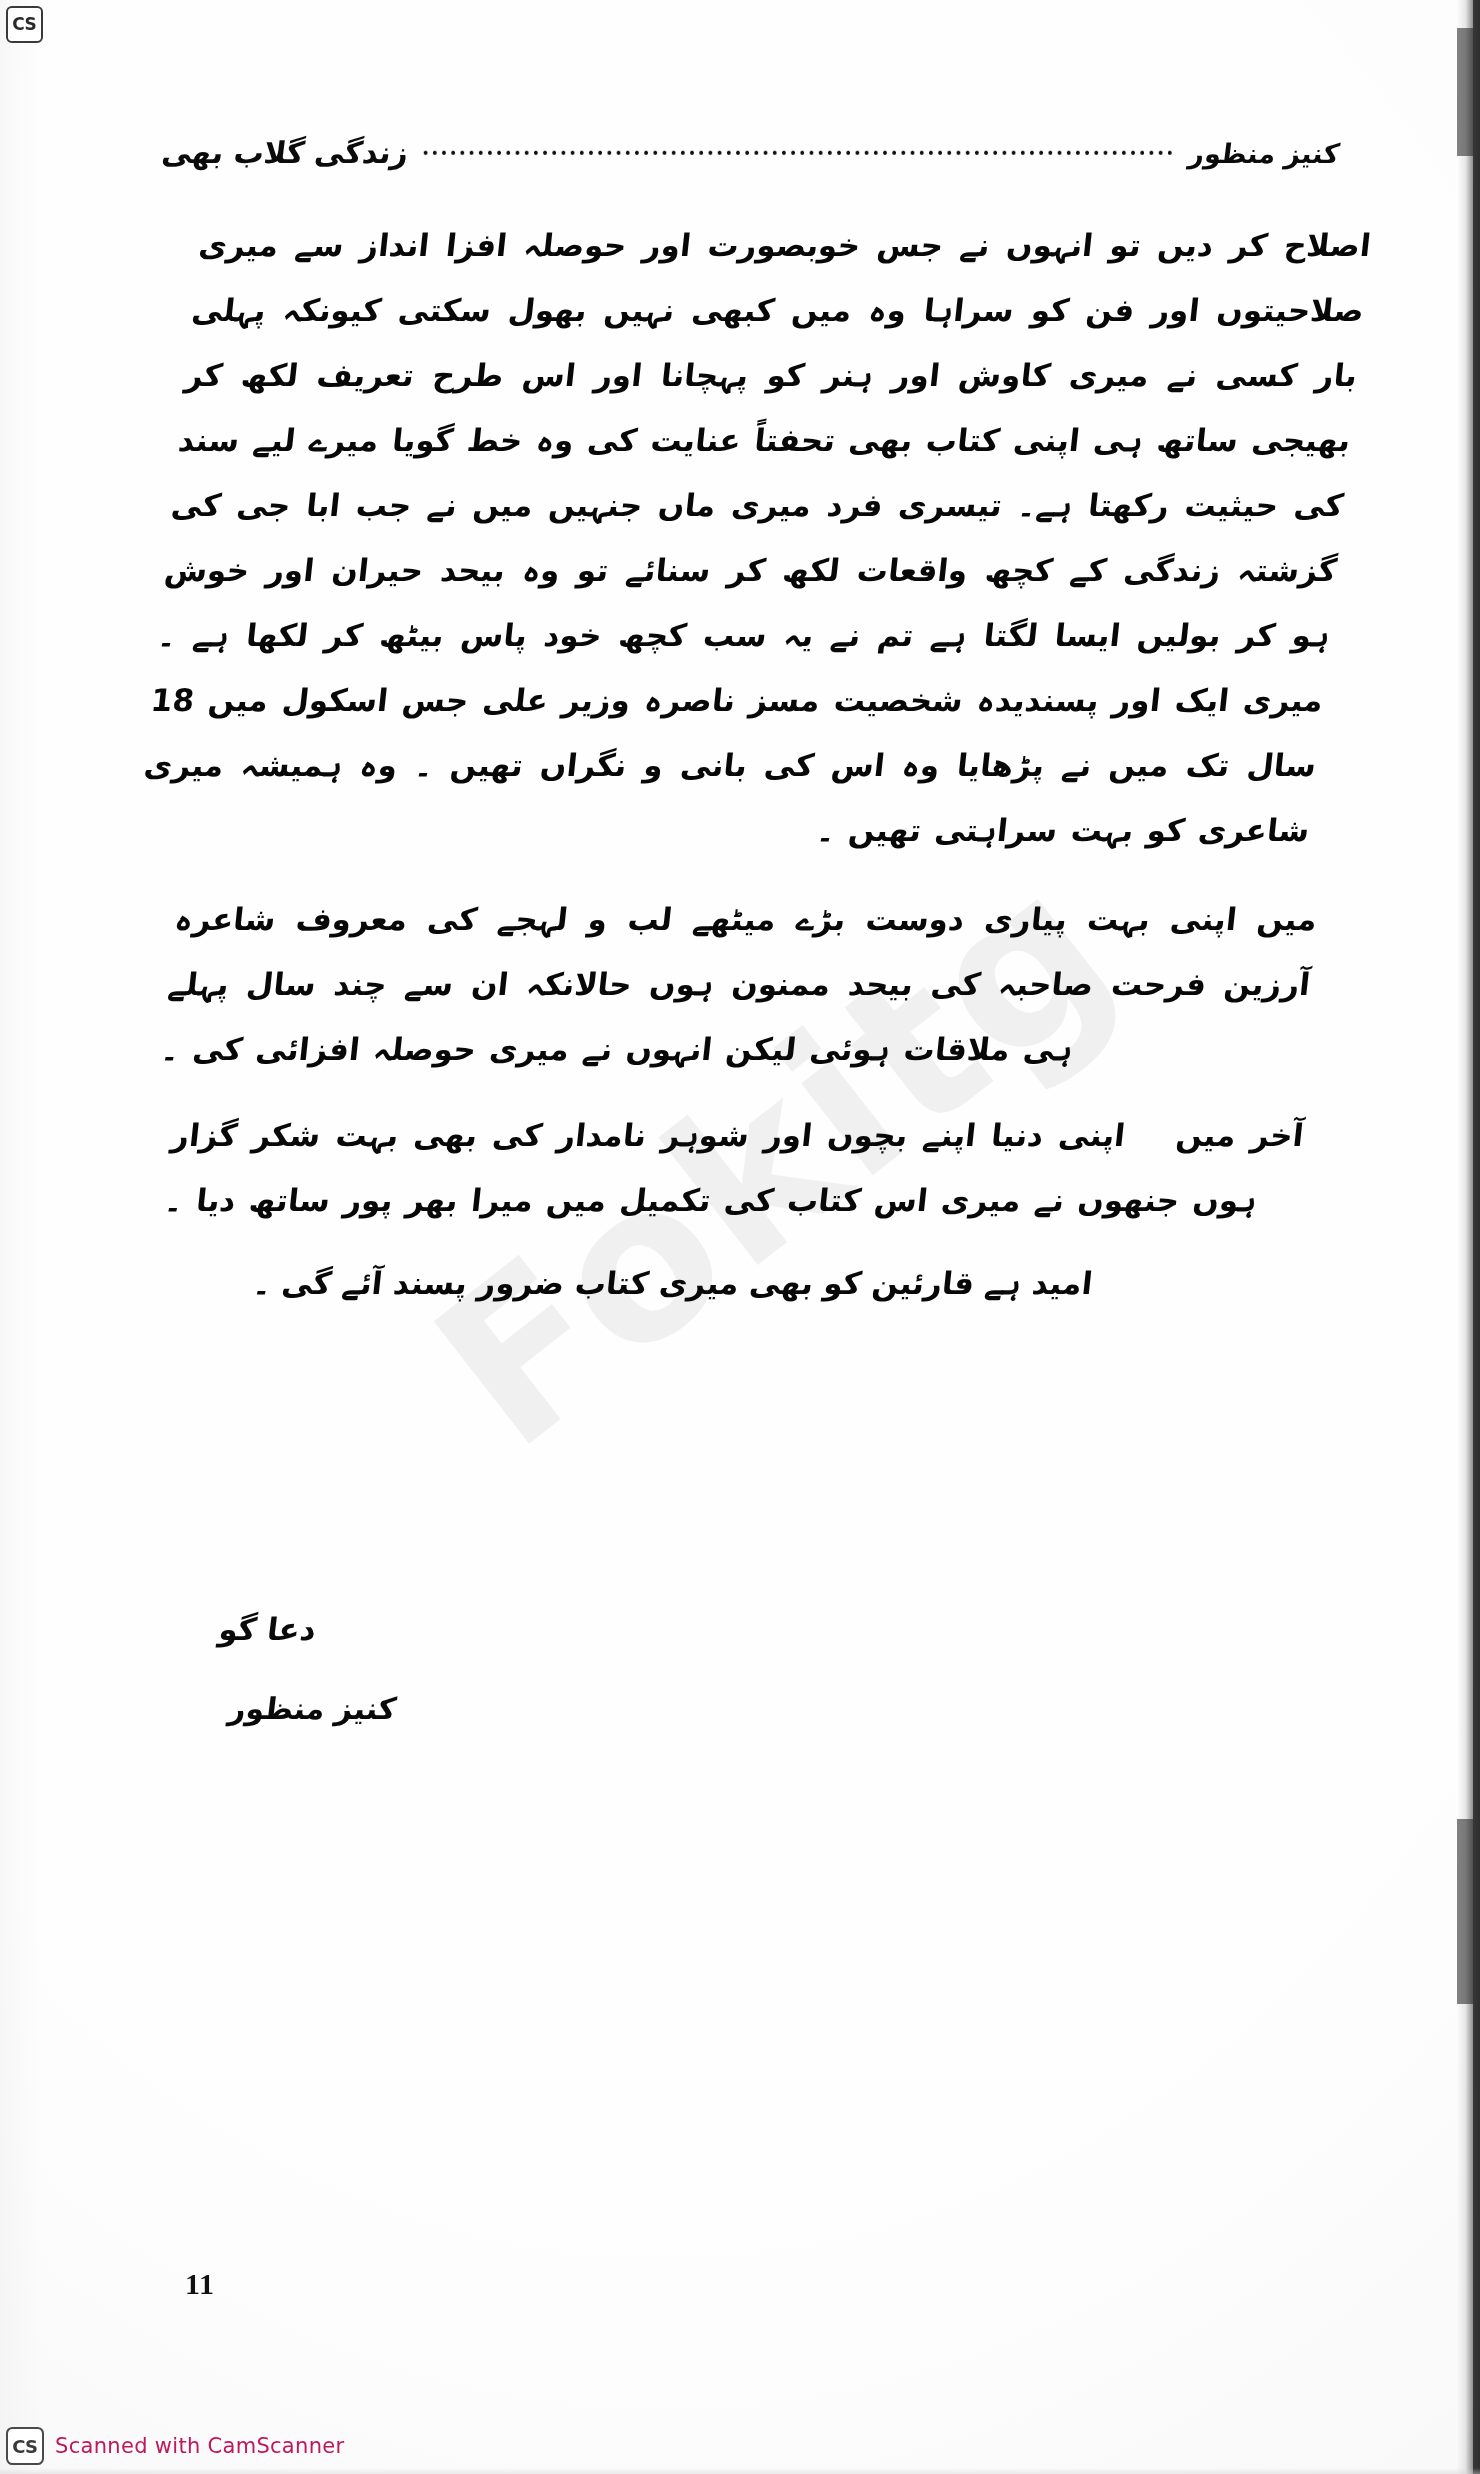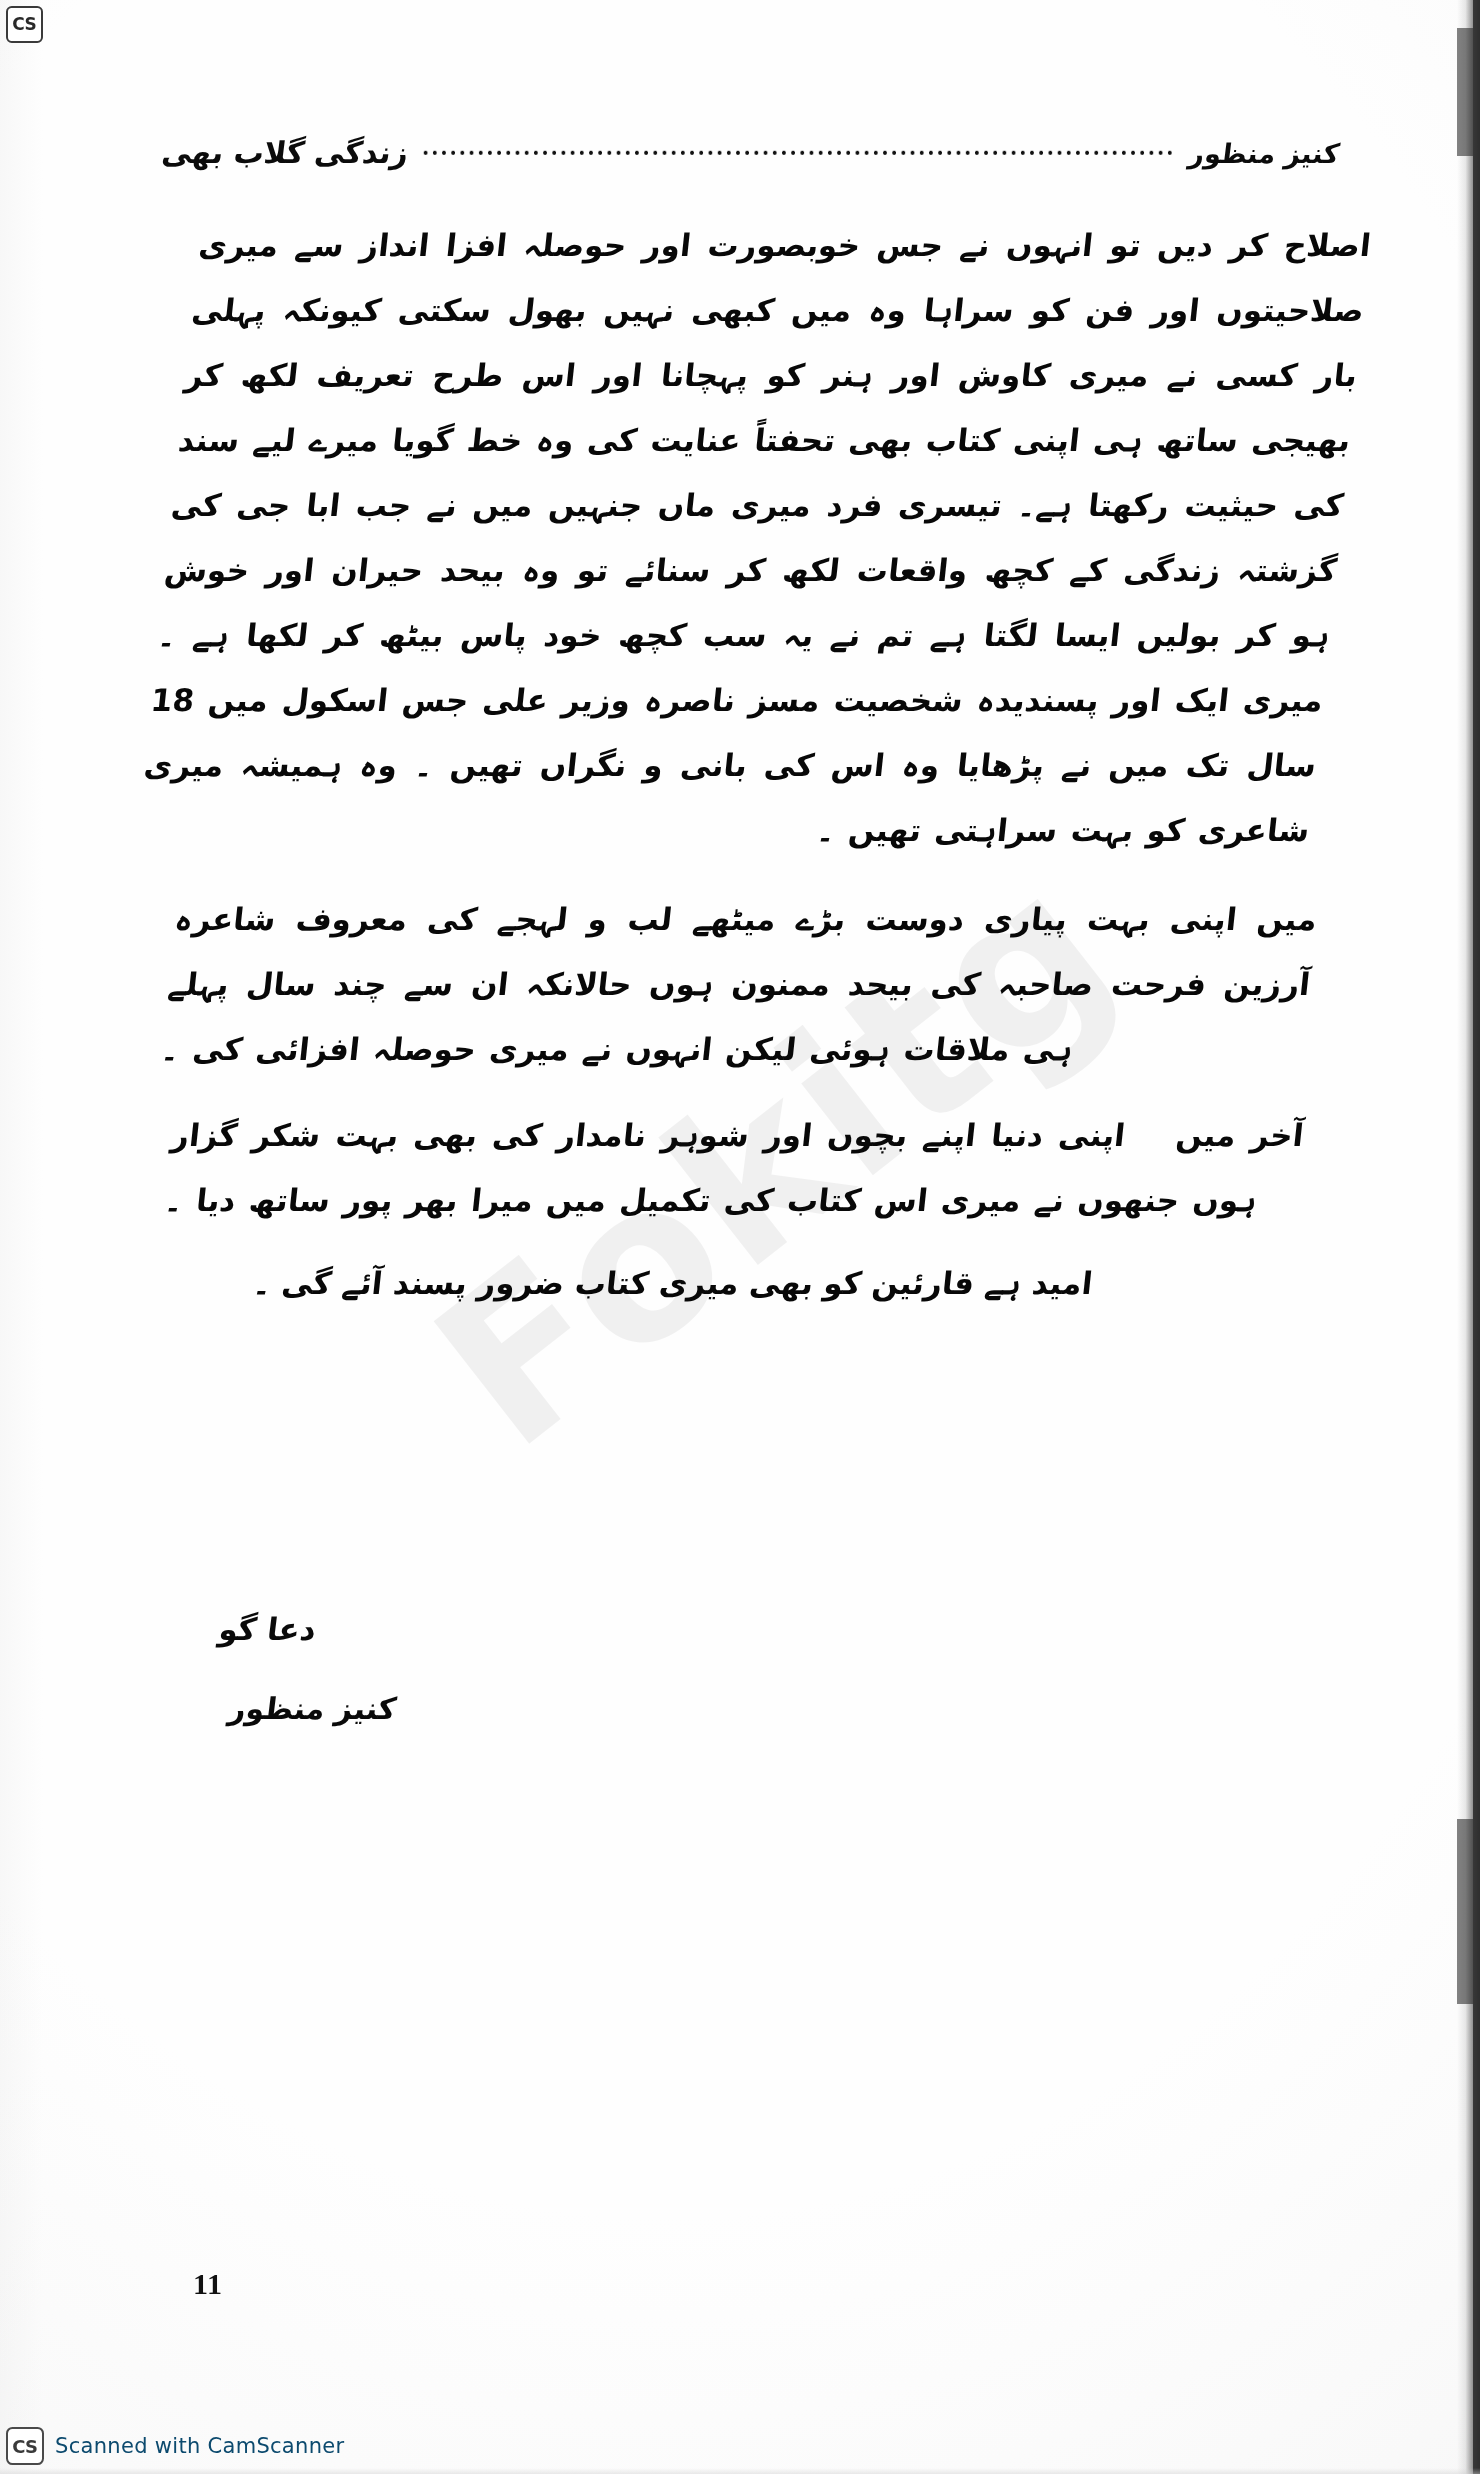--- a/index.html
+++ b/index.html
@@ -193,21 +193,21 @@
     transform: skewX(-7deg);
     line-height: 1.05;
     white-space: nowrap;
   }
   .sig-dua  { margin-bottom: 47px; }
   .sig-name { margin-right: -80px; font-size: 30px; }
 
   
   .page-number {
     position: absolute;
-    left: 193px;
+    left: 185px;
     top: 2267px;
     font-family: "Liberation Serif", "DejaVu Serif", serif;
     font-size: 30px;
     font-weight: 700;
     color: #111;
     letter-spacing: 0.7px;
   }
 
   
   .cs-badge-top {
@@ -247,21 +247,21 @@
     font-family: "DejaVu Sans", "Liberation Sans", sans-serif;
     font-size: 18px;
     font-weight: 700;
     color: #3a3a3a;
     background: #fff;
     letter-spacing: -0.7px;
   }
   .cs-footer-text {
     font-family: "DejaVu Sans", "Liberation Sans", sans-serif;
     font-size: 21px;
-    color: #0c4a6e;
+    color: #be185d;
     letter-spacing: 0.3px;
     white-space: nowrap;
   }
 </style>
 </head>
 <body>
 
 <div class="page">
 
   <div class="paper-tint"></div>

